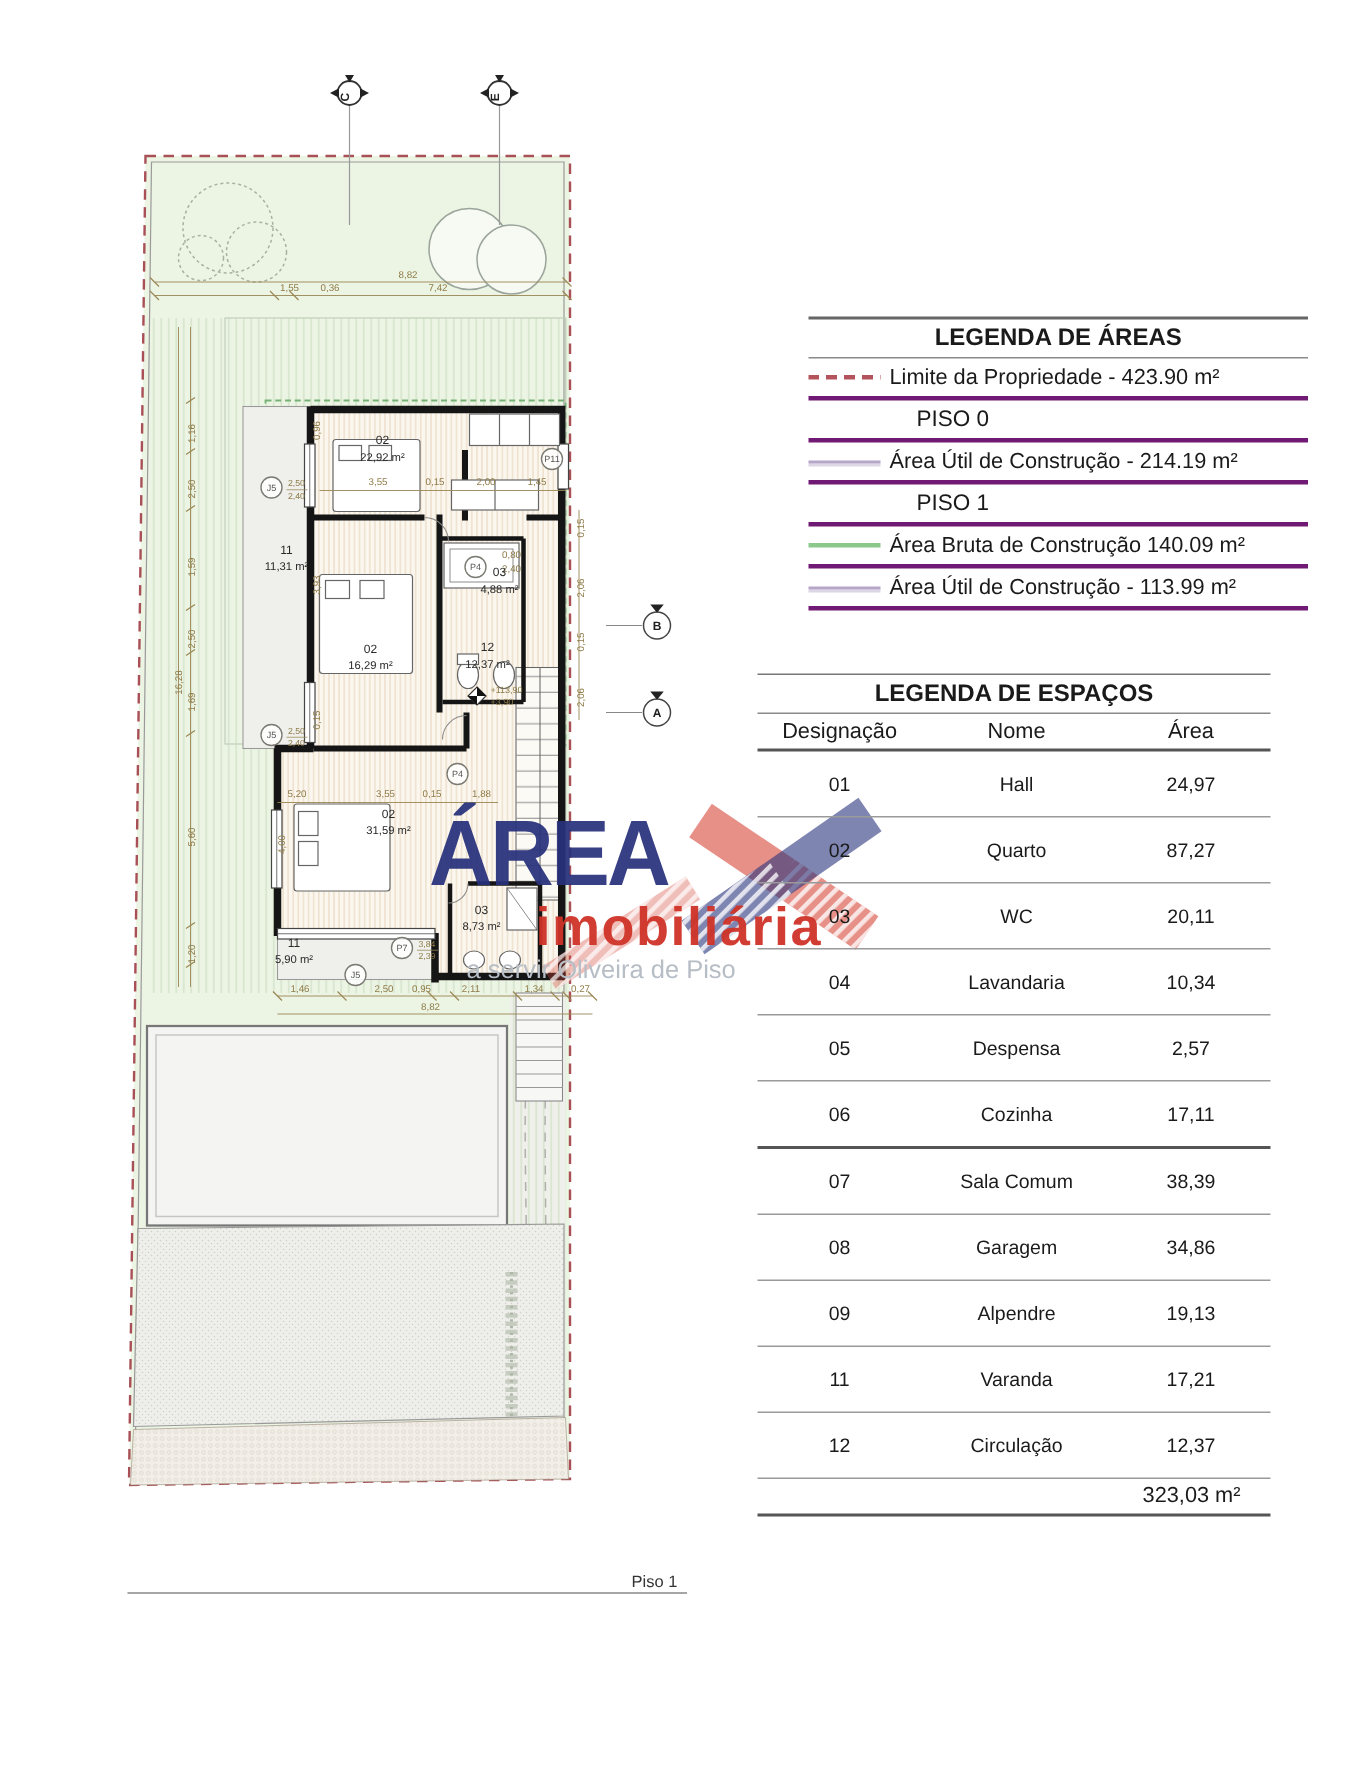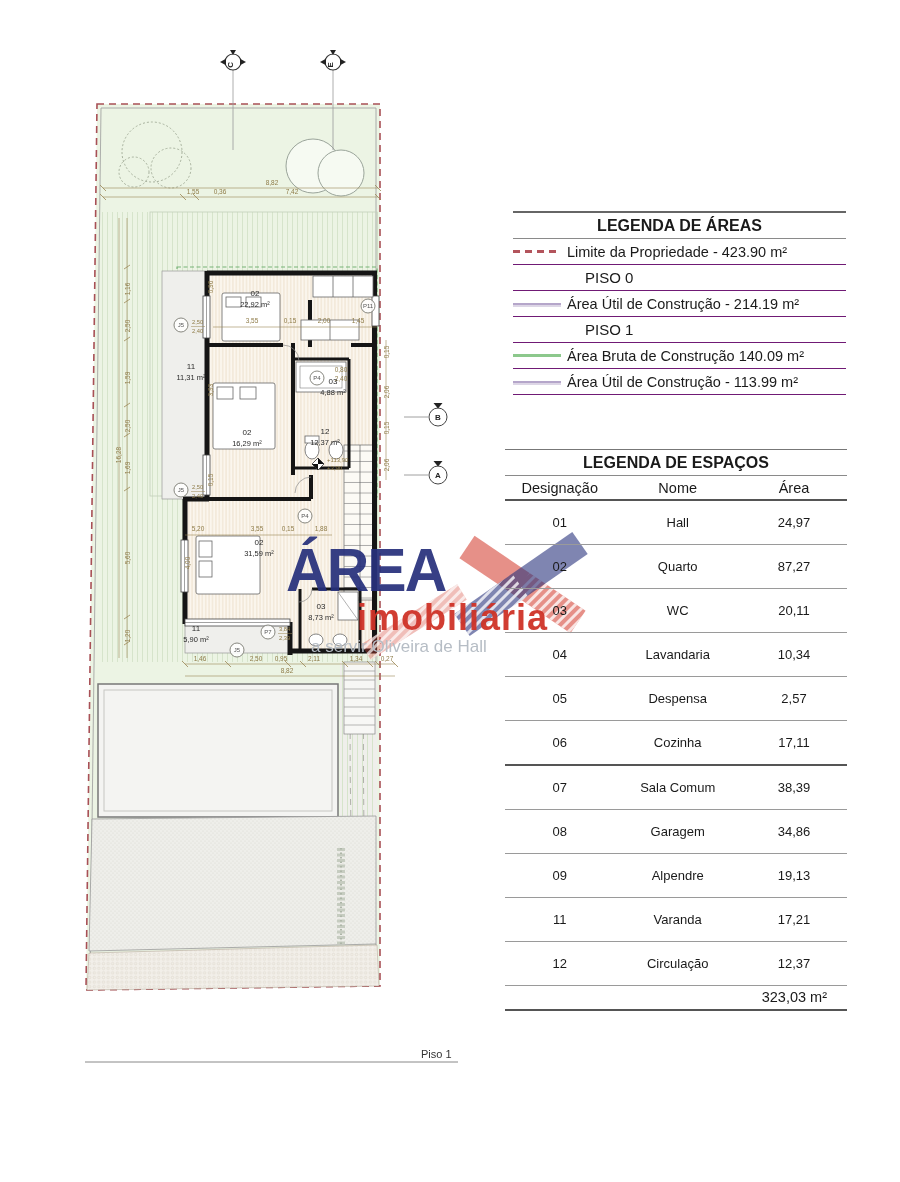--- a/index.html
+++ b/index.html
@@ -7,24 +7,24 @@
        font-family:"Liberation Sans",sans-serif;color:#1a1a1a}
   svg{position:absolute;left:0;top:0;pointer-events:none}
   #plan-svg{z-index:1}
   #wm-x{z-index:5}
   .wm-text{position:absolute;z-index:5;white-space:nowrap}
   #wm-brand{left:286px;top:534px;font-size:62px;font-weight:bold;color:#28317c;
             letter-spacing:-2px;transform:scaleX(.95);transform-origin:left top;line-height:72px;opacity:.93}
   #wm-sub{left:357px;top:597px;font-size:36px;font-weight:bold;color:#cf3328;letter-spacing:1px;opacity:.95}
   #wm-tag{left:311px;top:637px;font-size:17px;color:#b6bdc5}
   
-  #legend-areas{position:absolute;left:513px;top:211px;width:333px;z-index:9}
+  #legend-areas{position:absolute;left:539px;top:211px;width:333px;z-index:9}
   .l1-title{font-weight:bold;font-size:16px;text-align:center;padding:4px 0 3px;
             border-top:2px solid #666;border-bottom:1px solid #8a8a8a}
-  .l1-row{display:flex;align-items:center;height:25px;border-bottom:1px solid #701a75}
+  .l1-row{display:flex;align-items:center;height:25px;border-bottom:3px solid #701a75}
   .l1-sym{flex:0 0 54px;display:flex;align-items:center}
   .sym-dash{width:48px;height:3px;background:repeating-linear-gradient(90deg,#b3545c 0 7px,transparent 7px 12px)}
   .sym-green{width:48px;height:3px;background:#8cc88c}
   .sym-purple{width:48px;height:2px;background:#b5a6ca;box-shadow:0 2px 0 #ddd6e6}
   .l1-label{font-size:14.5px}
   .l1-row.piso .l1-label{font-weight:normal;font-size:15px;padding-left:18px}
   #legend-spaces{position:absolute;left:505px;top:449px;width:342px;z-index:9}
   .l2-title{font-weight:bold;font-size:16px;text-align:center;padding:4px 0 3px;
             border-top:1.5px solid #777;border-bottom:1px solid #8a8a8a}
   .l2-head{display:flex;font-weight:normal;font-size:14.5px;padding:4px 0 3px;border-bottom:2px solid #555}
@@ -307,21 +307,21 @@
   </defs>
   <line x1="366" y1="652" x2="462" y2="592" stroke="#d6473a" stroke-width="18" opacity="0.35"></line>
   <line x1="366" y1="652" x2="462" y2="592" stroke="url(#wsx)" stroke-width="18" opacity="0.8"></line>
   <line x1="467" y1="547" x2="578" y2="622" stroke="#d6473a" stroke-width="27" opacity="0.6"></line>
   <line x1="522" y1="584" x2="578" y2="622" stroke="url(#wsx)" stroke-width="27" opacity="0.9"></line>
   <line x1="462" y1="625" x2="580" y2="543" stroke="#2b357e" stroke-width="27" opacity="0.6"></line>
   <line x1="462" y1="625" x2="520" y2="585" stroke="url(#wsx)" stroke-width="27" opacity="0.9"></line>
 </svg>
 <div class="wm-text" id="wm-brand">ÁREA</div>
 <div class="wm-text" id="wm-sub">imobiliária</div>
-<div class="wm-text" id="wm-tag">a servir Oliveira de Hall</div>
+<div class="wm-text" id="wm-tag">a servir Oliveira de Piso</div>
 
 <div id="legend-areas">
   <div class="l1-title">LEGENDA DE ÁREAS</div>
   <div id="l1-rows">
       <div class="l1-row">
         <span class="l1-sym">
           <span class="sym-dash"></span>
         </span>
         <span class="l1-label">Limite da Propriedade - 423.90 m²</span>
       </div>

